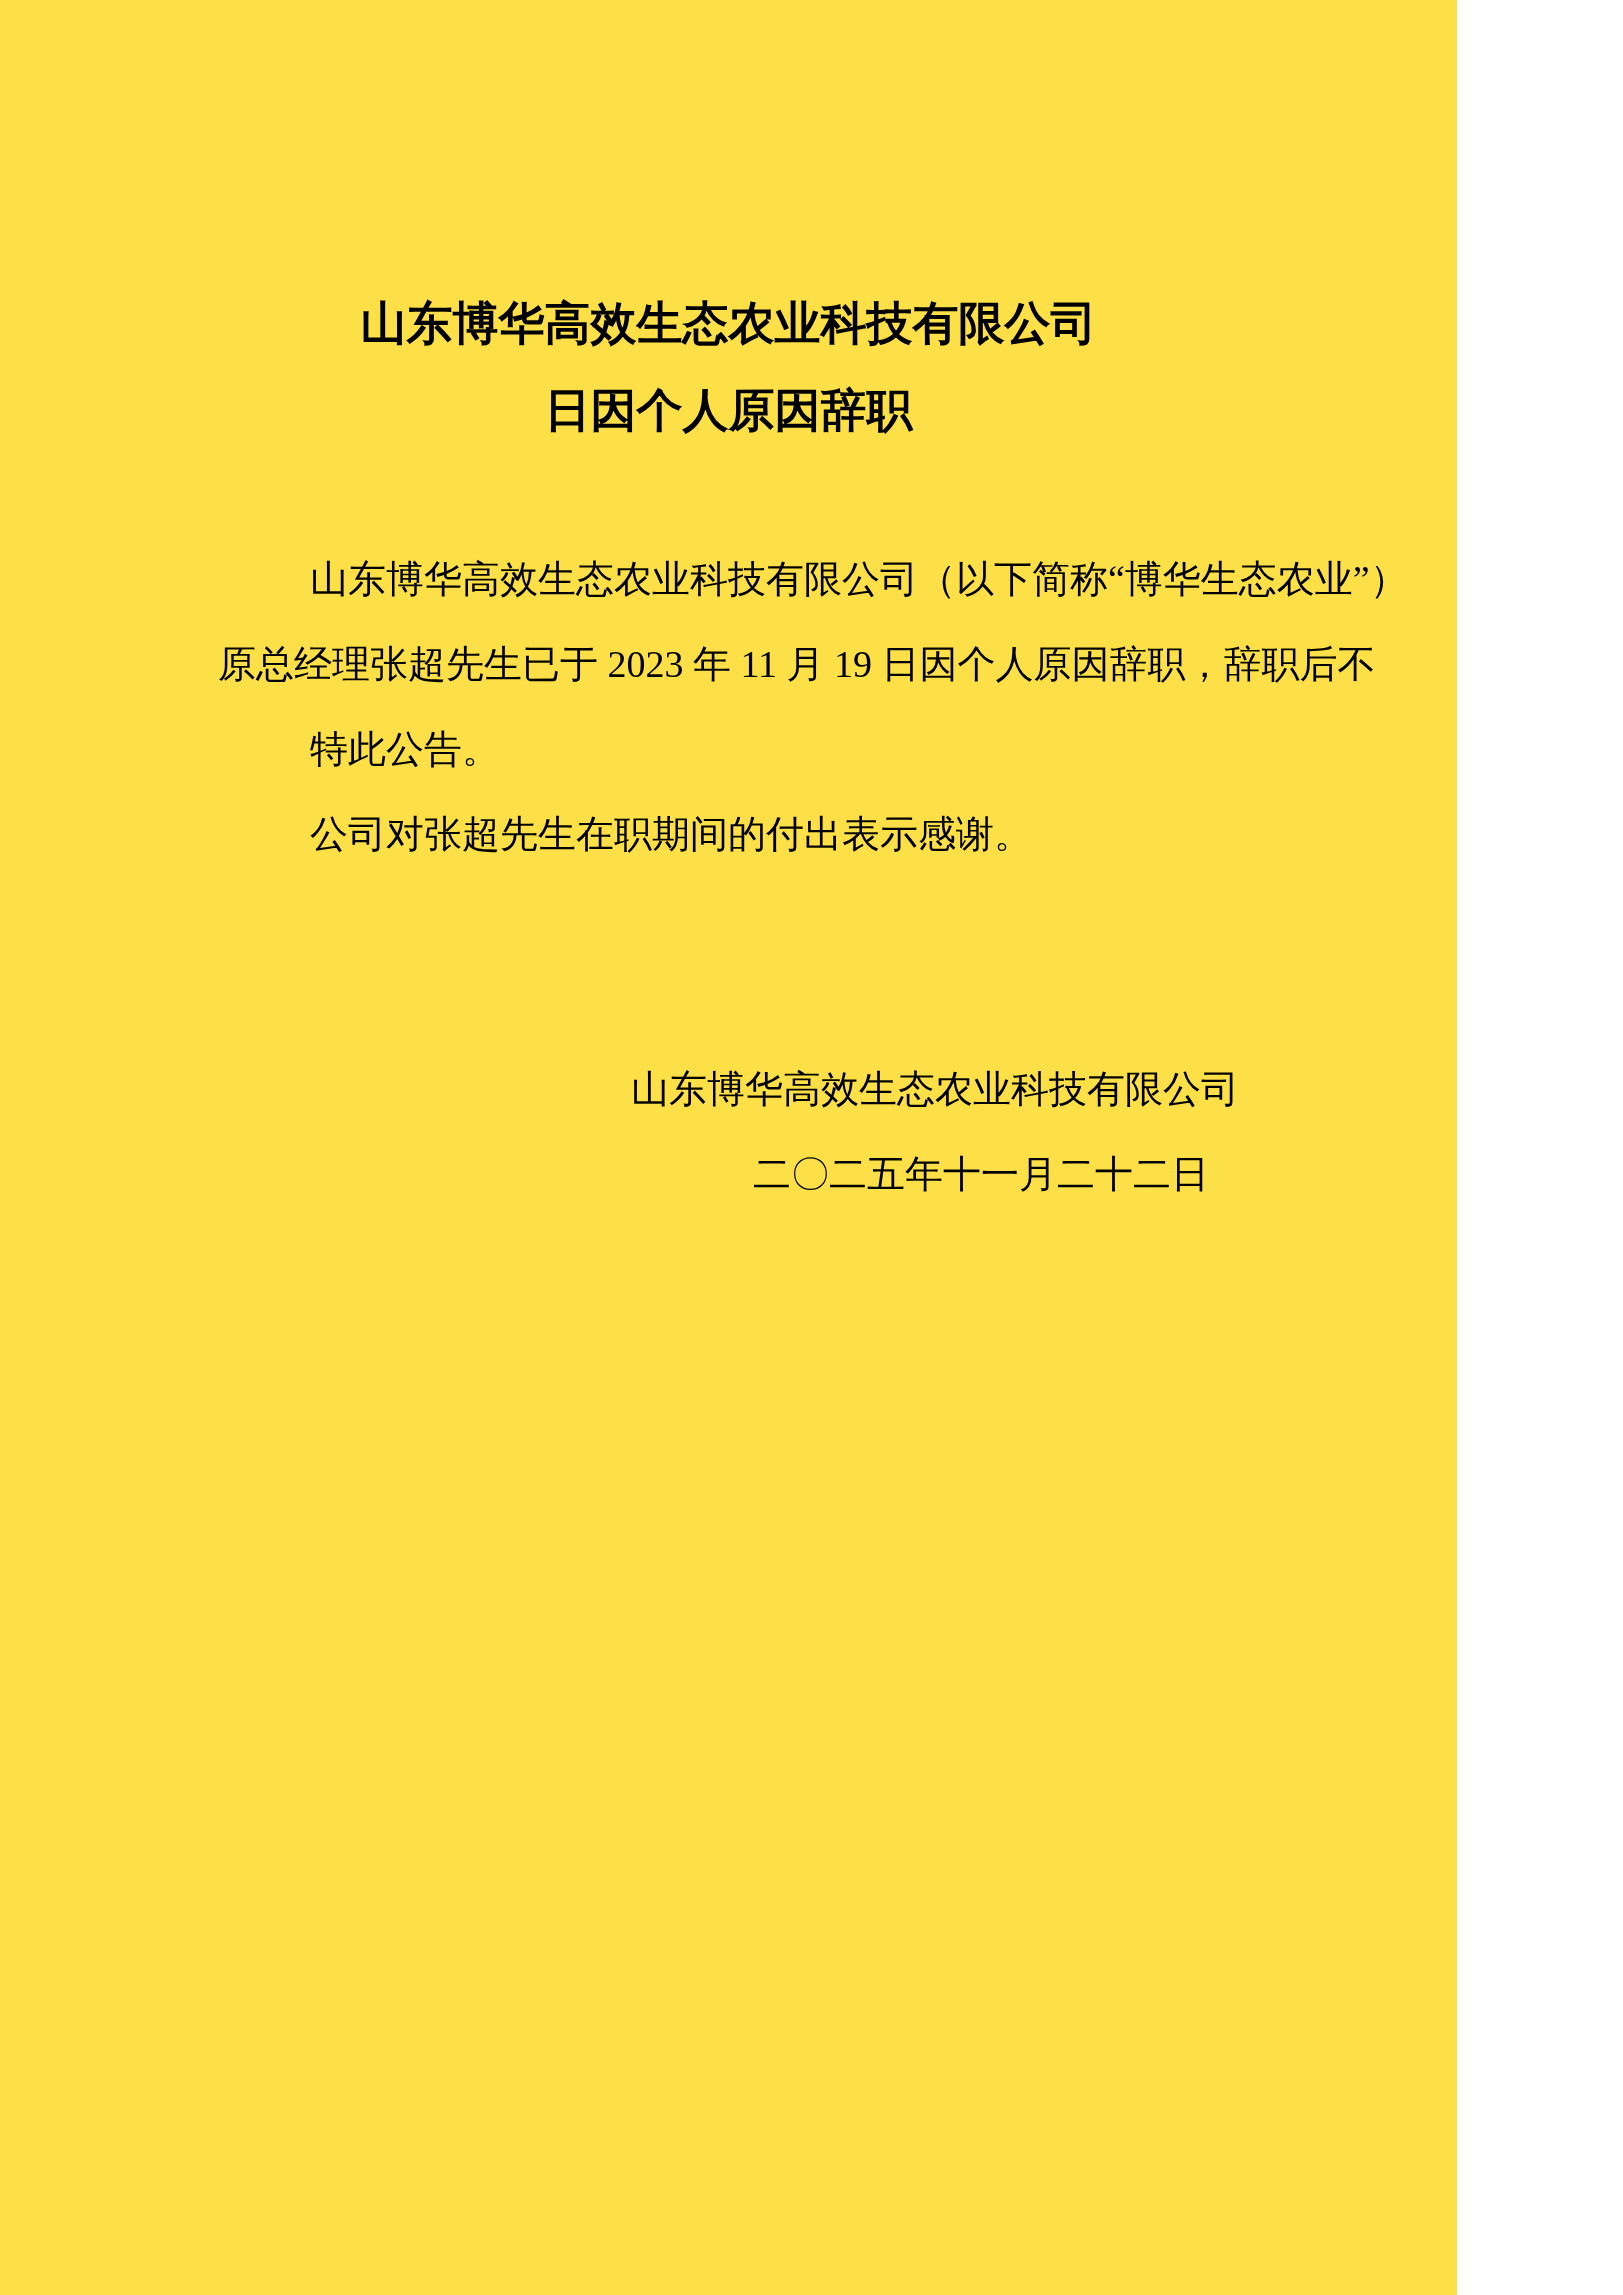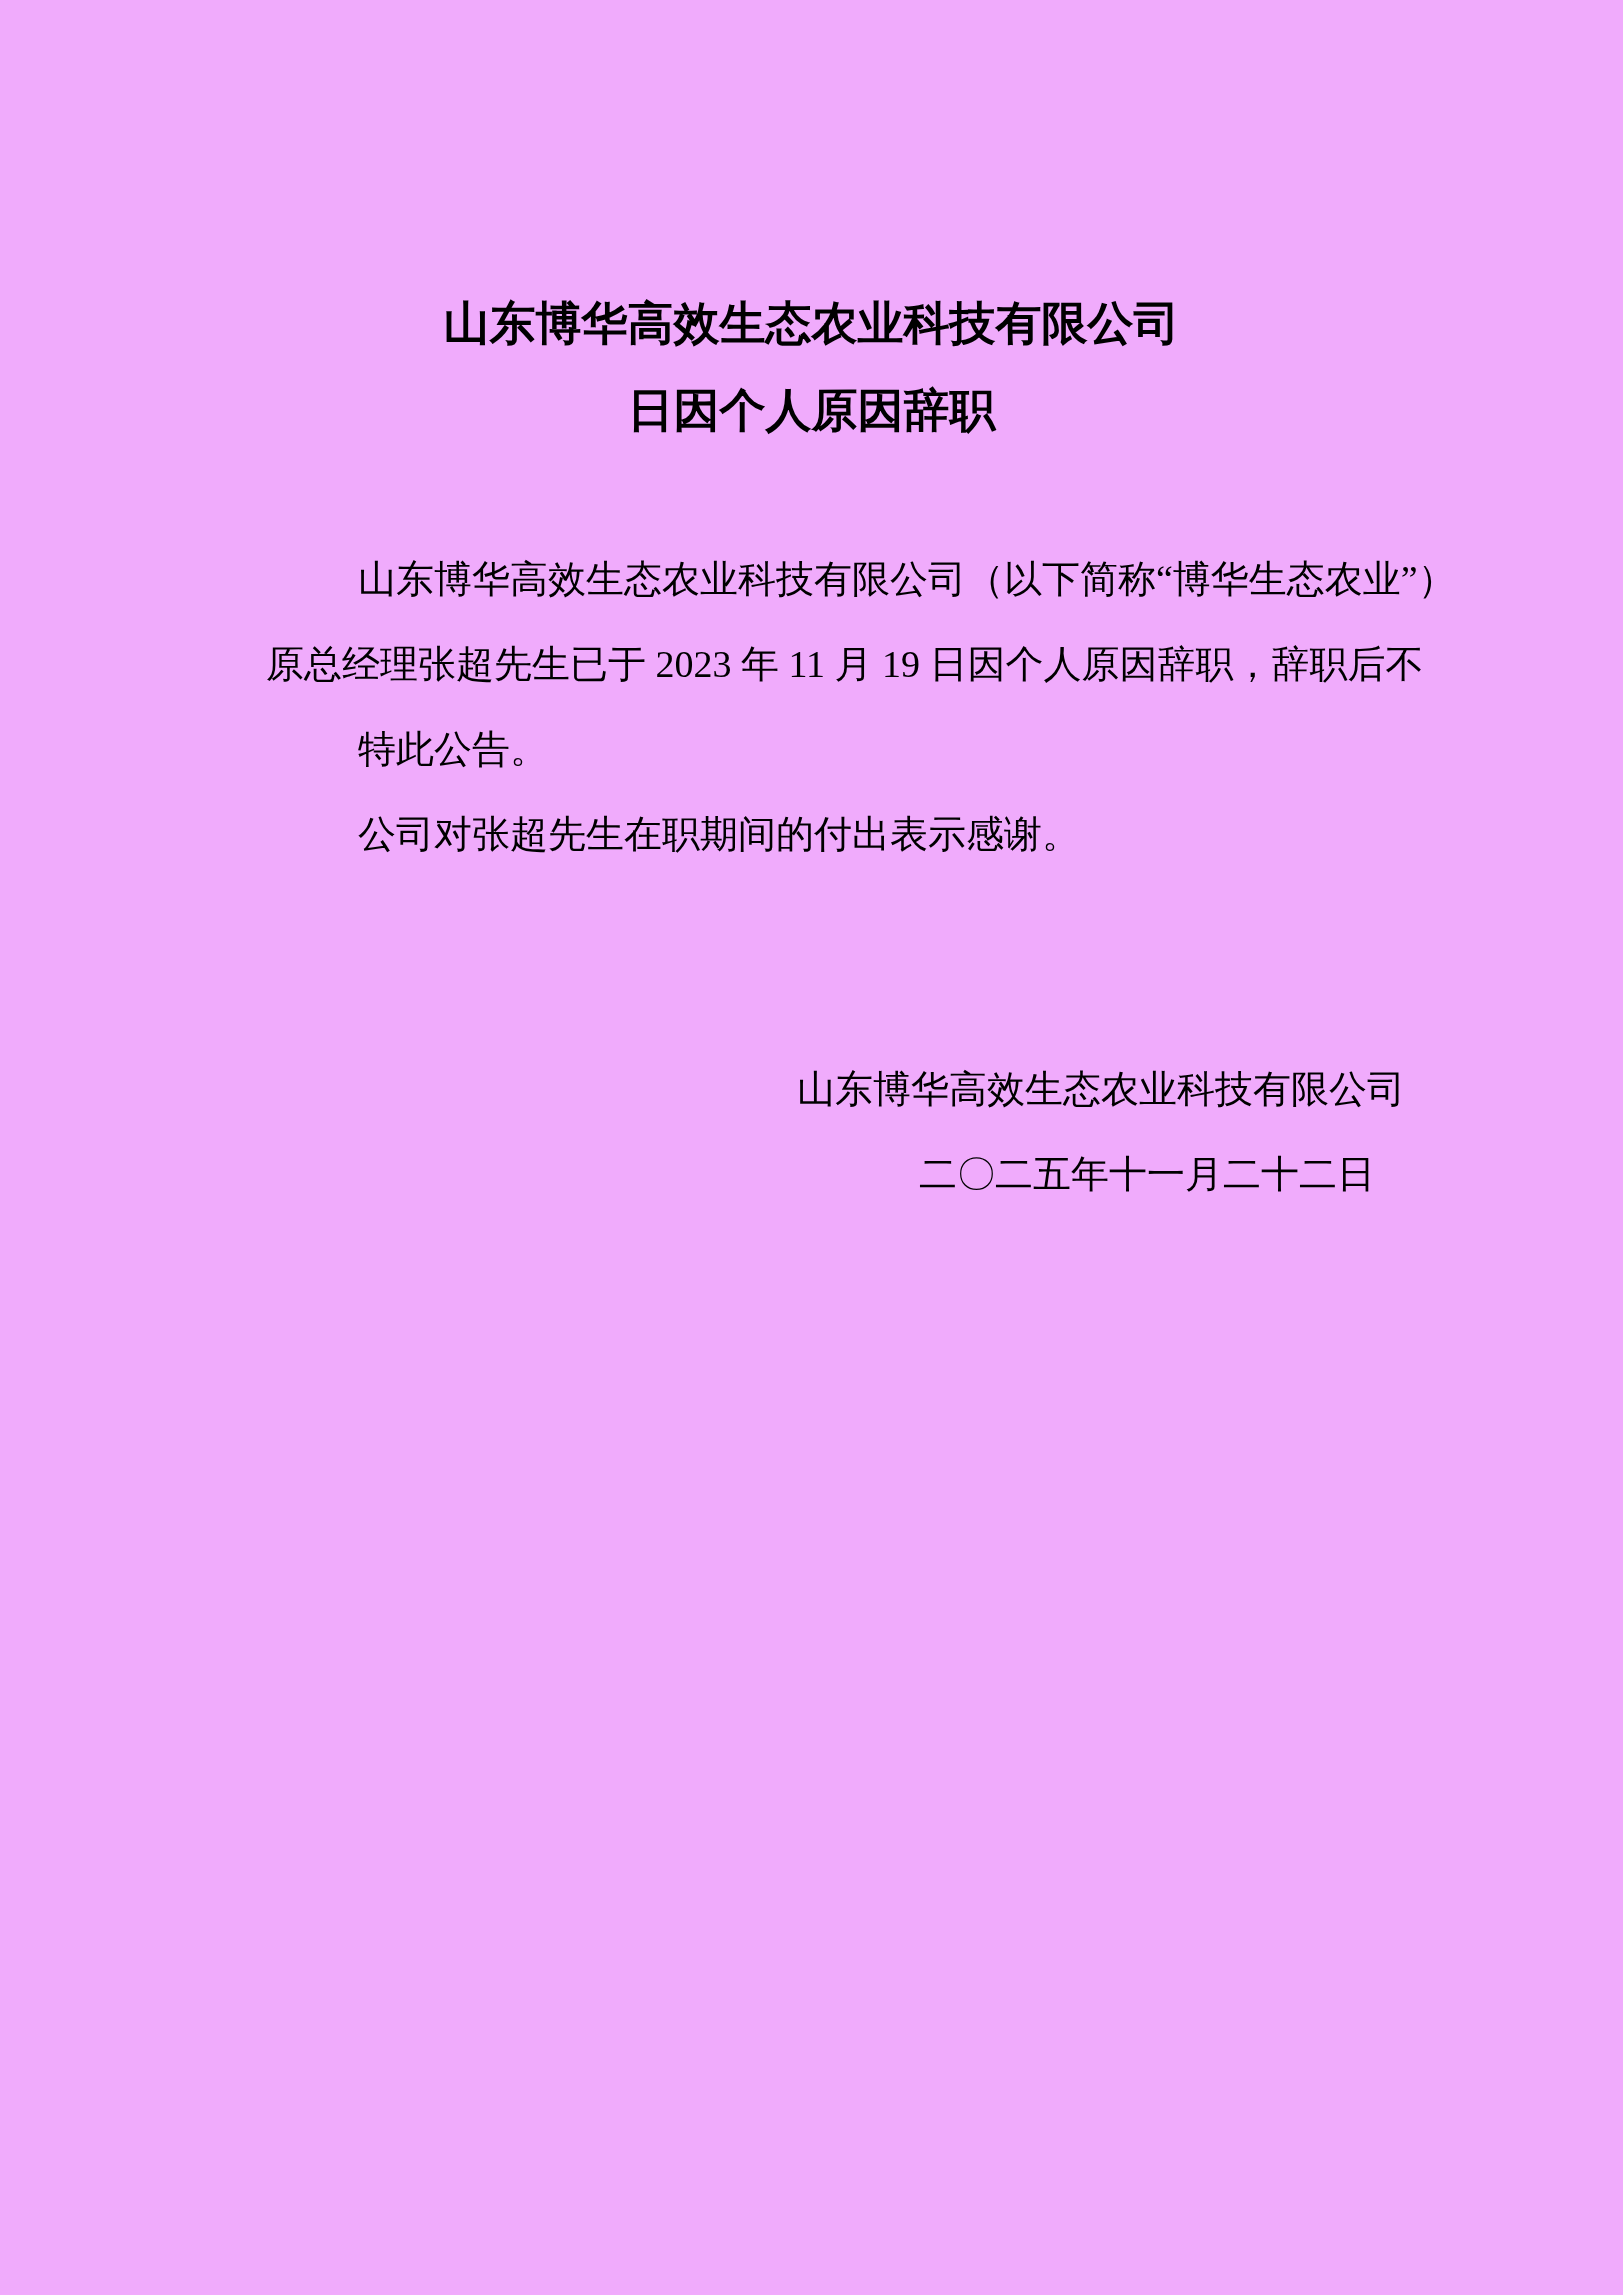--- a/index.html
+++ b/index.html
@@ -2,23 +2,23 @@
 <html style="font-size:8.7px"><head>
 <meta charset="utf-8">
 <style>
   html, body {
     margin: 0;
     padding: 0;
     background: #ffffff;
   }
   .page {
     position: relative;
-    width: 1623px;
+    width: 1457px;
     height: 2295px;
-    background: #f0abfc;
+    background: #fde047;
     color: #000000;
     font-family: "Liberation Serif", "DejaVu Serif", serif;
     overflow: hidden;
   }
   .title-block {
     position: absolute;
     top: 280px;
     left: 218px;
     right: 218px;
     text-align: center;
@@ -33,21 +33,20 @@
     position: absolute;
     top: 537px;
     left: 218px;
     right: 218px;
     font-size: 38px;
     line-height: 85px;
     text-align: left;
   }
   .body-line {
     white-space: nowrap;
-    margin-left: 48px;
   }
   .indent {
     padding-left: 92px;
   }
   .signature-block {
     position: absolute;
     top: 1047px;
     left: 218px;
     right: 218px;
     text-align: right;

